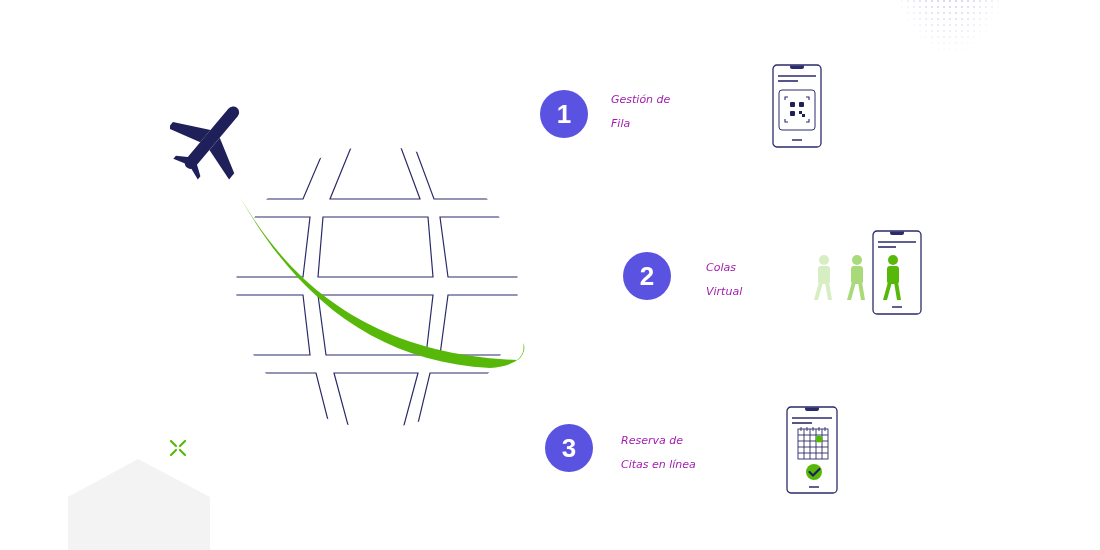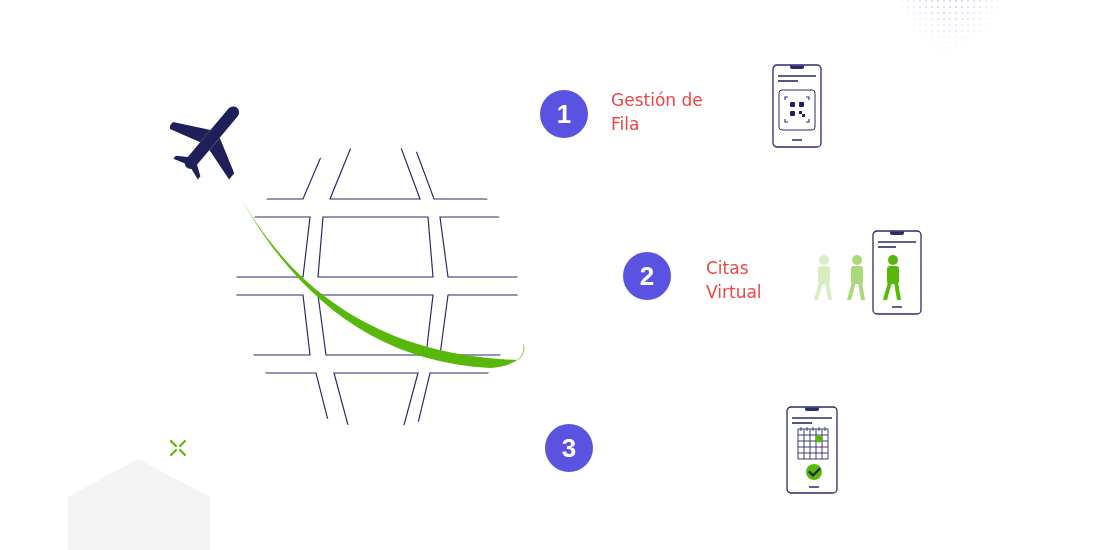--- a/index.html
+++ b/index.html
@@ -24,21 +24,21 @@
     .globe { left: 228px; top: 140px; width: 300px; height: 290px; }
 
     .step-circle {
       width: 48px; height: 48px; border-radius: 50%;
       background: #5a52e0; color: #fff;
       display: flex; align-items: center; justify-content: center;
       font-family: "Liberation Sans", sans-serif; font-weight: bold; font-size: 26px;
     }
     .step-label {
       font-family: "DejaVu Sans", sans-serif;
-      font-size: 17px; line-height: 24px; color: #ef4444;
+      font-size: 11px; line-height: 24px; color: #a21caf; font-style: italic;
     }
     .step-label span { display: block; }
     .icon-svg { display: block; }
   </style>
 </head>
 <body>
 
 <div class="abs dots"></div>
 
 <svg class="abs house" viewBox="0 0 142 95">
@@ -116,21 +116,21 @@
   <rect x="18" y="38" width="5" height="5" rx="1" fill="#1f1f5a"></rect>
   <rect x="27" y="38" width="5" height="5" rx="1" fill="#1f1f5a"></rect>
   <rect x="18" y="47" width="5" height="5" rx="1" fill="#1f1f5a"></rect>
   <rect x="27" y="47" width="3" height="3" fill="#1f1f5a"></rect>
   <rect x="30" y="50" width="3" height="3" fill="#1f1f5a"></rect>
   <line x1="20" y1="76" x2="30" y2="76" stroke="#2b2b6b" stroke-width="1.5"></line>
 </svg>
 
 <div class="abs step-circle" style="left:623px;top:252px;">2</div>
 <div class="abs step-label" style="left:706px;top:256px;">
-  <span>Citas</span>
+  <span>Colas</span>
   <span>Virtual</span>
 </div>
 <svg class="abs icon-svg" style="left:810px;top:230px;" width="115" height="86" viewBox="0 0 115 86">
 
   <rect x="63" y="1" width="48" height="83" rx="4" fill="#fff" stroke="#2b2b6b" stroke-width="1.3"></rect>
   <path d="M80 1.5 h14 v1.5 a2 2 0 0 1 -2 2 h-10 a2 2 0 0 1 -2 -2 z" fill="#2b2b6b"></path>
   <line x1="68" y1="12" x2="106" y2="12" stroke="#2b2b6b" stroke-width="1.6"></line>
   <line x1="68" y1="17" x2="86" y2="17" stroke="#2b2b6b" stroke-width="1.6"></line>
   <line x1="82" y1="77" x2="92" y2="77" stroke="#2b2b6b" stroke-width="1.5"></line>
 
@@ -151,20 +151,22 @@
   <g fill="#58b80a">
     <circle cx="83" cy="30" r="5"></circle>
     <rect x="77" y="36" width="12" height="18" rx="3"></rect>
     <polygon points="78,52 82,52 77,70 73,70"></polygon>
     <polygon points="84,52 88,52 91,70 87,70"></polygon>
   </g>
 </svg>
 
 <div class="abs step-circle" style="left:545px;top:424px;">3</div>
 <div class="abs step-label" style="left:621px;top:429px;">
+  <span>Reserva de</span>
+  <span>Citas en línea</span>
 </div>
 <svg class="abs icon-svg" style="left:786px;top:406px;" width="54" height="90" viewBox="0 0 54 90">
   <rect x="1" y="1" width="50" height="86" rx="4" fill="#fff" stroke="#2b2b6b" stroke-width="1.3"></rect>
   <path d="M19 1.5 h14 v1.5 a2 2 0 0 1 -2 2 h-10 a2 2 0 0 1 -2 -2 z" fill="#2b2b6b"></path>
   <line x1="6" y1="12" x2="46" y2="12" stroke="#2b2b6b" stroke-width="1.6"></line>
   <line x1="6" y1="17" x2="26" y2="17" stroke="#2b2b6b" stroke-width="1.6"></line>
   <g stroke="#2b2b6b" stroke-width="0.9" fill="none">
     <rect x="12" y="23" width="30" height="30"></rect>
     <line x1="18" y1="23" x2="18" y2="53"></line>
       <line x1="24" y1="23" x2="24" y2="53"></line>

